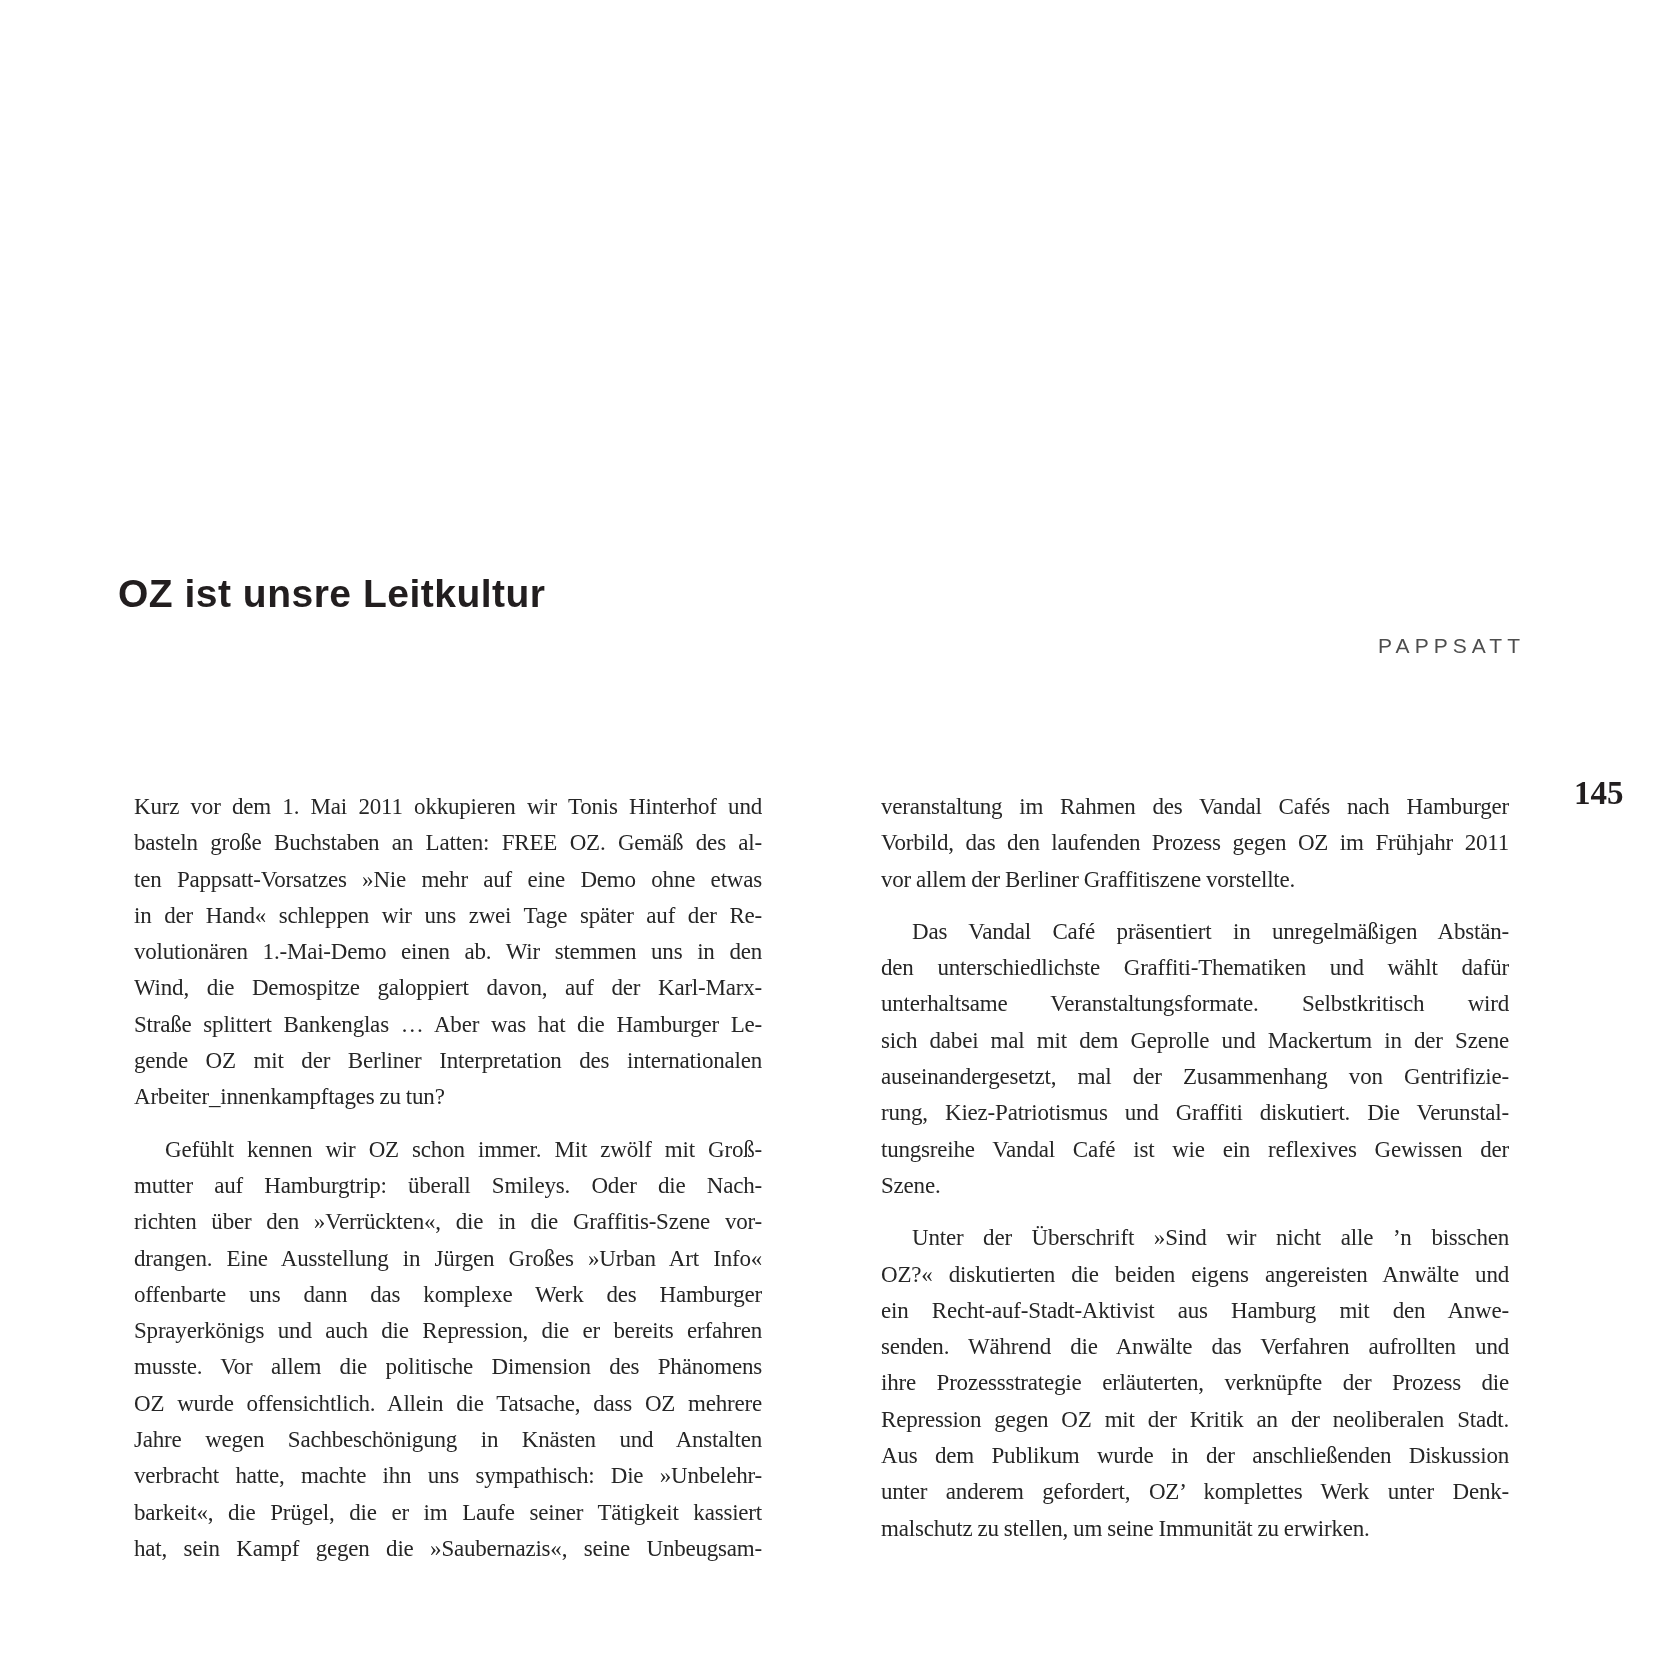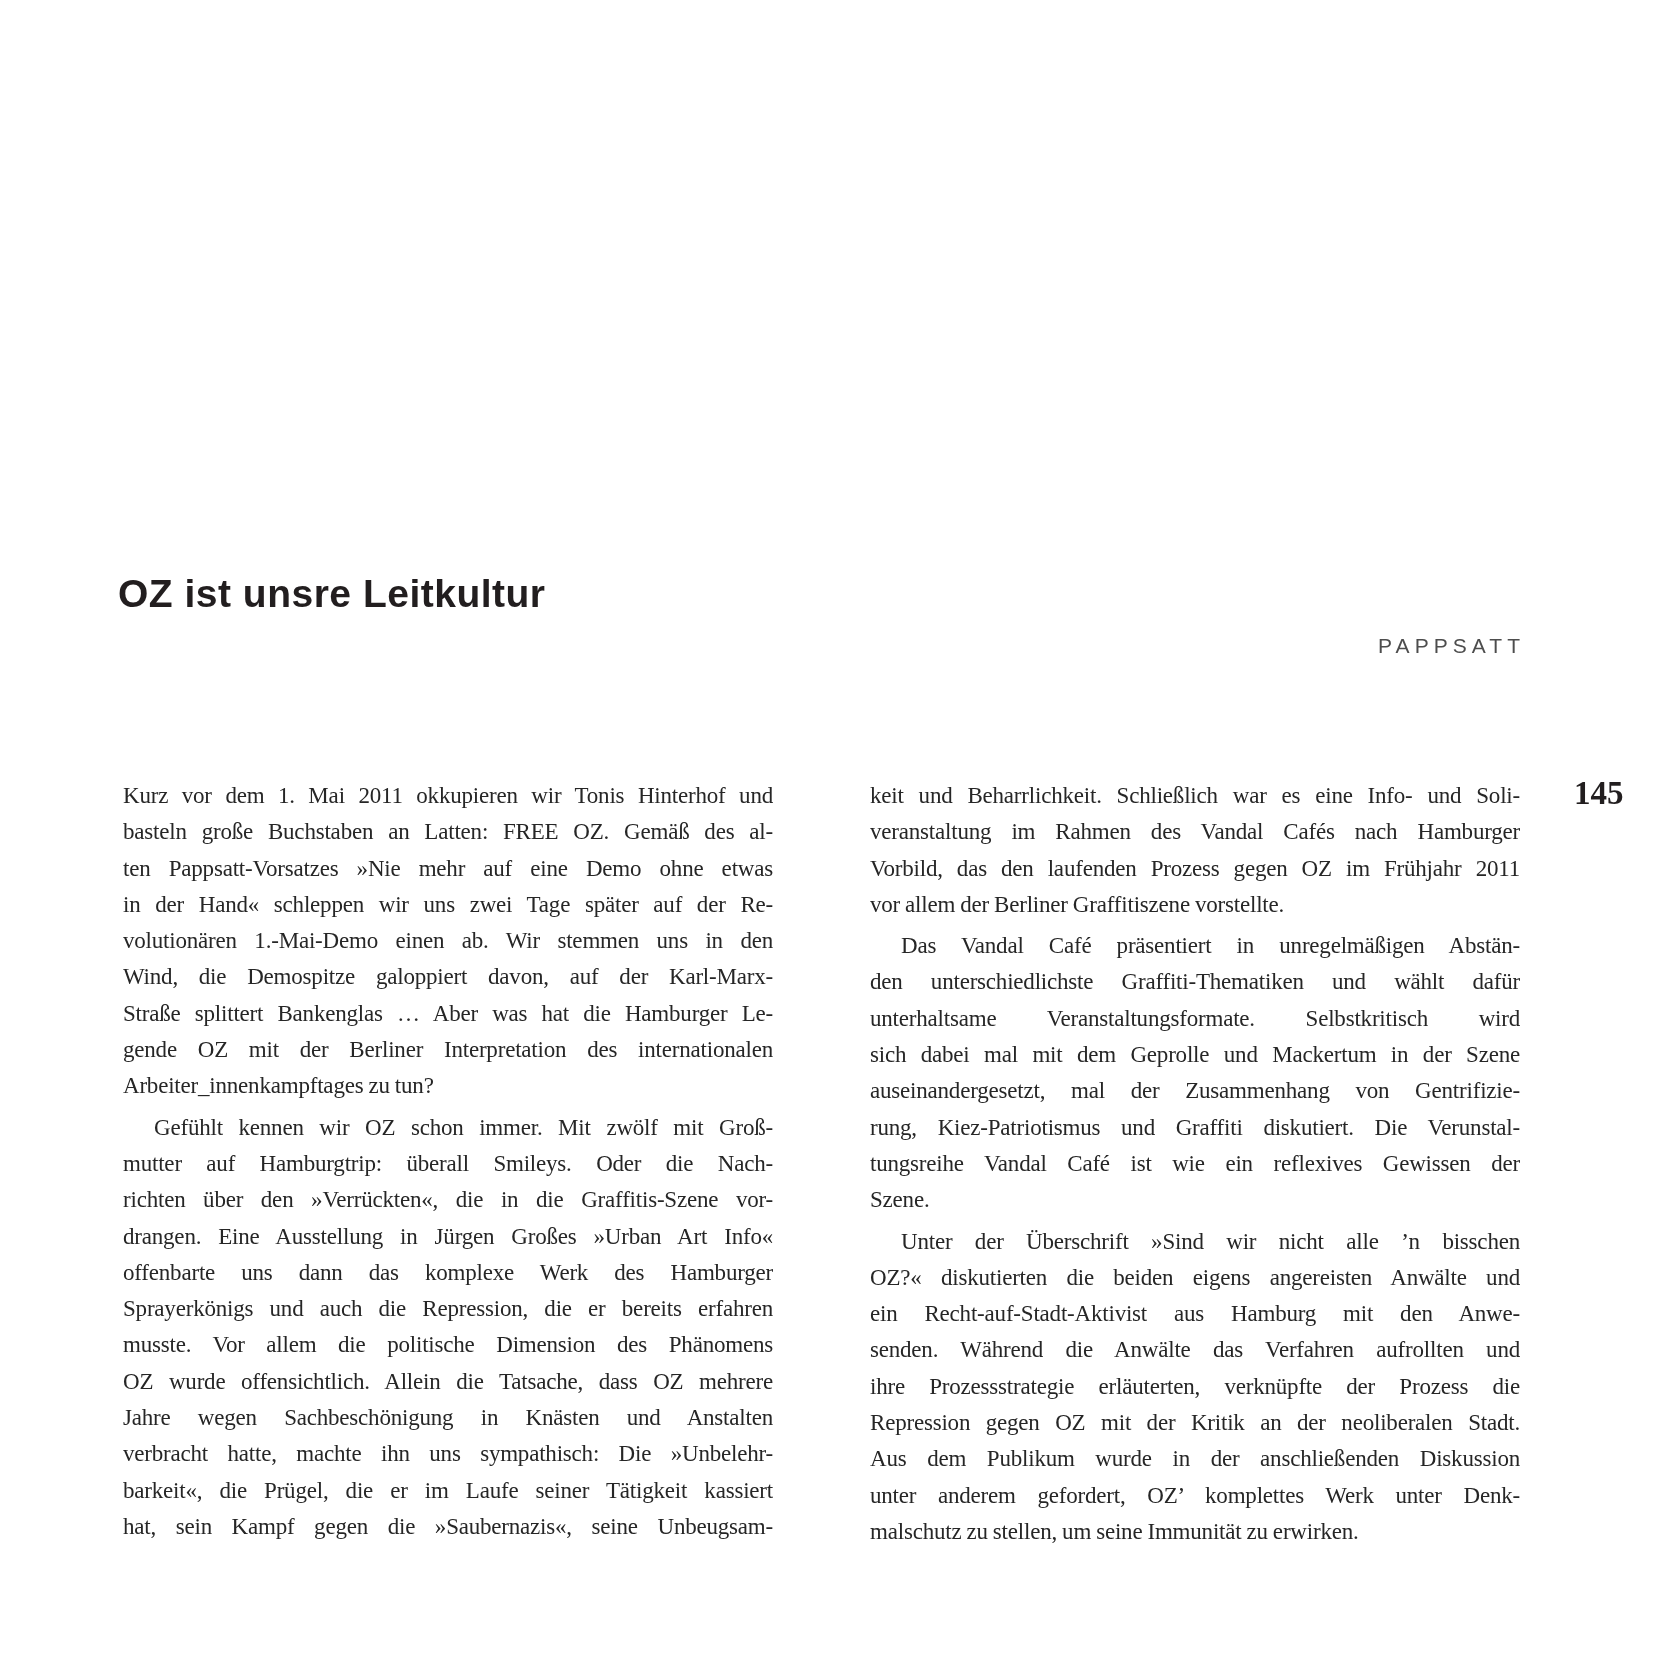--- a/index.html
+++ b/index.html
@@ -77,21 +77,21 @@
     text-align-last: justify;
     white-space: nowrap; 
   }
   .line.last {
     text-align-last: left;
   }
   .line.indent {
     text-indent: 31px;
   }
   .paragraph {
-    margin: 5px;
+    margin: 16px;
   }
 </style>
 </head>
 <body>
 
 <div class="page">
   <h1 class="title">OZ ist unsre Leitkultur</h1>
   <div class="author">PAPPSATT</div>
   <div class="pagenum">145</div>
   <main class="columns">
@@ -117,21 +117,20 @@
           <div class="line">musste. Vor allem die politische Dimension des Phänomens</div>
           <div class="line">OZ wurde offensichtlich. Allein die Tatsache, dass OZ mehrere</div>
           <div class="line">Jahre wegen Sachbeschönigung in Knästen und Anstalten</div>
           <div class="line">verbracht hatte, machte ihn uns sympathisch: Die »Unbelehr-</div>
           <div class="line">barkeit«, die Prügel, die er im Laufe seiner Tätigkeit kassiert</div>
           <div class="line">hat, sein Kampf gegen die »Saubernazis«, seine Unbeugsam-</div>
         </div>
       </div>
     <div class="col">
         <div class="paragraph">
-          <div class="line">keit und Beharrlichkeit. Schließlich war es eine Info- und Soli-</div>
           <div class="line">veranstaltung im Rahmen des Vandal Cafés nach Hamburger</div>
           <div class="line">Vorbild, das den laufenden Prozess gegen OZ im Frühjahr 2011</div>
           <div class="line last">vor allem der Berliner Graffitiszene vorstellte.</div>
         </div>
         <div class="paragraph">
           <div class="line indent">Das Vandal Café präsentiert in unregelmäßigen Abstän-</div>
           <div class="line">den unterschiedlichste Graffiti-Thematiken und wählt dafür</div>
           <div class="line">unterhaltsame Veranstaltungsformate. Selbstkritisch wird</div>
           <div class="line">sich dabei mal mit dem Geprolle und Mackertum in der Szene</div>
           <div class="line">auseinandergesetzt, mal der Zusammenhang von Gentrifizie-</div>

